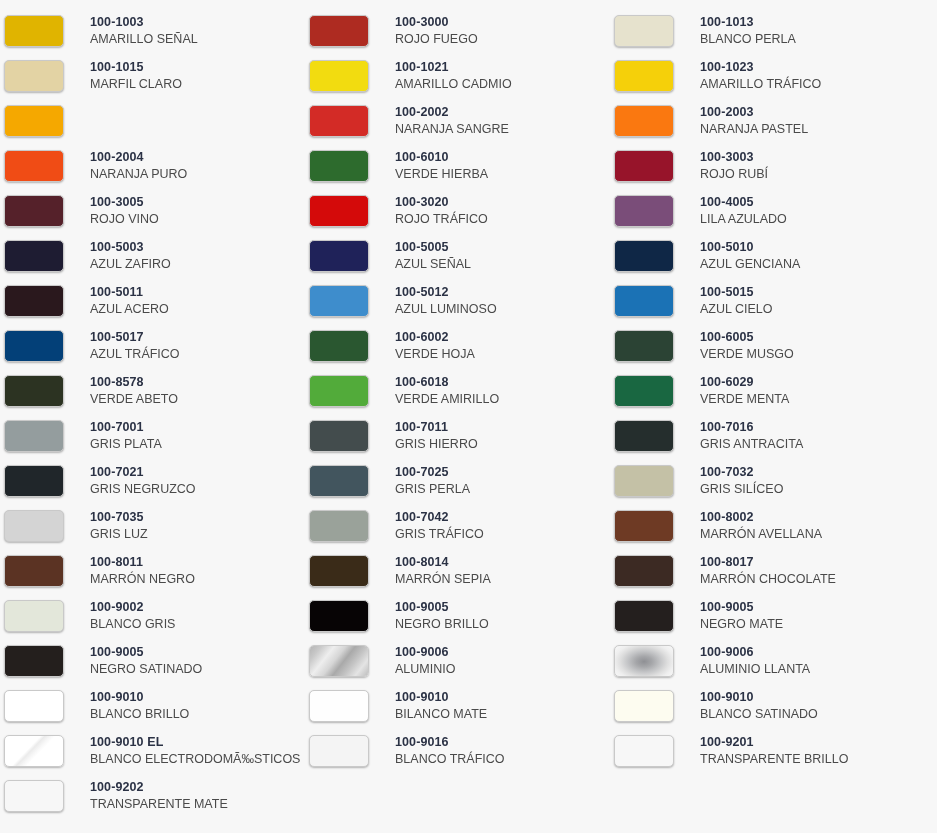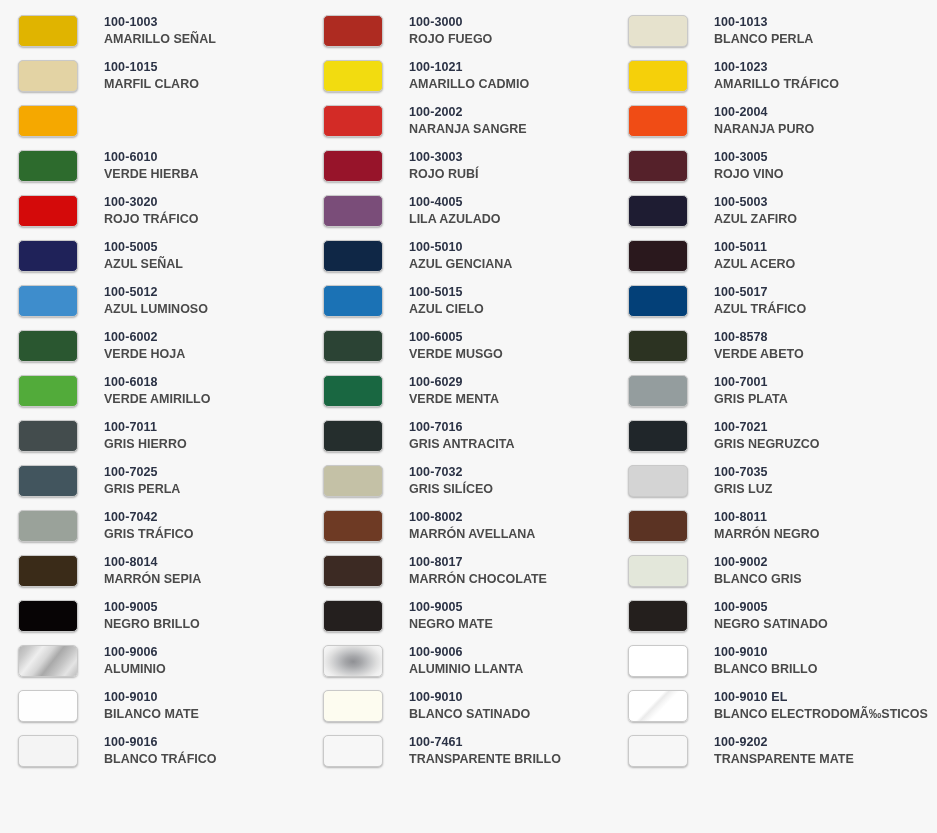--- a/index.html
+++ b/index.html
@@ -24,21 +24,21 @@
   .swatch-grid {
     display: grid;
     grid-template-columns: 305px 305px 327px;
     grid-auto-rows: 45px;
     align-content: start;
   }
 
   .swatch-row {
     display: flex;
     align-items: center;
-    padding-left: 18px;
+    padding-left: 4px;
     height: 45px;
   }
 
   .swatch-chip {
     width: 60px;
     height: 32px;
     min-width: 60px;
     border-radius: 5px;
     border: 1px solid #c9c9c9;
     box-shadow: 0 1px 2px rgba(0,0,0,0.28);
@@ -71,21 +71,21 @@
 
   .swatch-code {
     font-size: 12.5px;
     font-weight: bold;
     color: #2b3245;
     letter-spacing: 0.1px;
   }
 
   .swatch-name {
     font-size: 12.5px;
-    font-weight: bold;
+    font-weight: normal;
     color: #4a4a4a;
     margin-top: 2px;
   }
 </style>
 </head>
 <body>
 
 <div id="color-catalog">
   <div class="swatch-grid">
       <div class="swatch-row">
@@ -134,20 +134,27 @@
         <div class="swatch-chip" title="AMARILLO MELÓN" style="background: rgb(245, 168, 0);"></div>
       </div>
       <div class="swatch-row">
         <div class="swatch-chip" title="NARANJA SANGRE" style="background: rgb(211, 43, 38);"></div>
         <div class="swatch-text">
           <div class="swatch-code">100-2002</div>
           <div class="swatch-name">NARANJA SANGRE</div>
         </div>
       </div>
       <div class="swatch-row">
+        <div class="swatch-chip" title="NARANJA PASTEL" style="background: rgb(250, 120, 16);"></div>
+        <div class="swatch-text">
+          <div class="swatch-code">100-2003</div>
+          <div class="swatch-name">NARANJA PASTEL</div>
+        </div>
+      </div>
+      <div class="swatch-row">
         <div class="swatch-chip" title="NARANJA PURO" style="background: rgb(240, 76, 21);"></div>
         <div class="swatch-text">
           <div class="swatch-code">100-2004</div>
           <div class="swatch-name">NARANJA PURO</div>
         </div>
       </div>
       <div class="swatch-row">
         <div class="swatch-chip" title="VERDE HIERBA" style="background: rgb(45, 107, 45);"></div>
         <div class="swatch-text">
           <div class="swatch-code">100-6010</div>
@@ -423,21 +430,21 @@
       <div class="swatch-row">
         <div class="swatch-chip" title="BLANCO TRÁFICO" style="background: rgb(244, 244, 244);"></div>
         <div class="swatch-text">
           <div class="swatch-code">100-9016</div>
           <div class="swatch-name">BLANCO TRÁFICO</div>
         </div>
       </div>
       <div class="swatch-row">
         <div class="swatch-chip" title="TRANSPARENTE BRILLO" style="background: rgb(247, 247, 247);"></div>
         <div class="swatch-text">
-          <div class="swatch-code">100-7461</div>
+          <div class="swatch-code">100-9201</div>
           <div class="swatch-name">TRANSPARENTE BRILLO</div>
         </div>
       </div>
       <div class="swatch-row">
         <div class="swatch-chip" title="TRANSPARENTE MATE" style="background: rgb(247, 247, 247);"></div>
         <div class="swatch-text">
           <div class="swatch-code">100-9202</div>
           <div class="swatch-name">TRANSPARENTE MATE</div>
         </div>
       </div>

